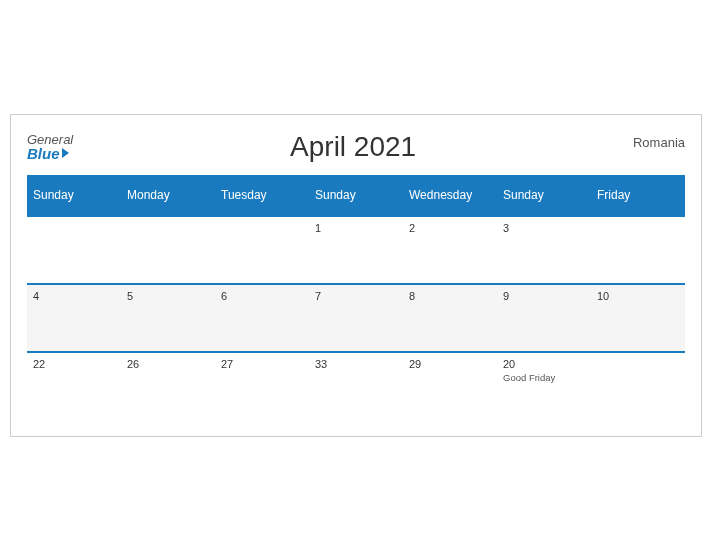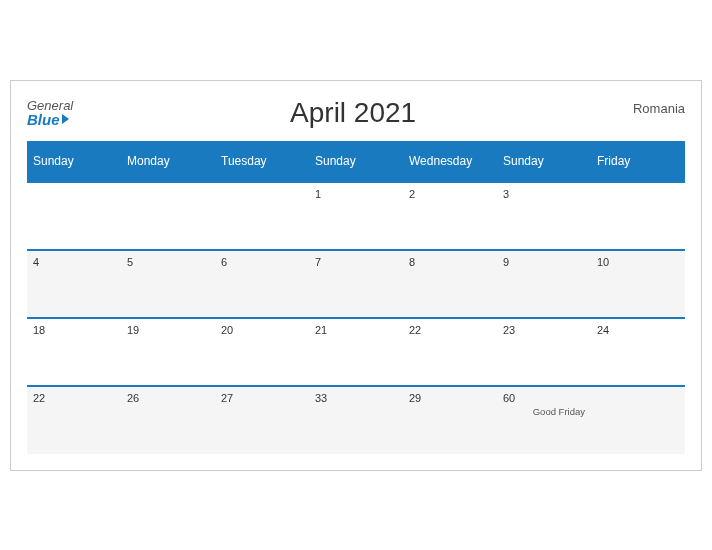--- a/index.html
+++ b/index.html
@@ -97,21 +97,20 @@
     .day-number {
       font-size: 11px;
       color: #333;
       display: block;
     }
     .event-label {
       font-size: 9.5px;
       color: #555;
       display: block;
       margin-top: 2px;
-      text-align: right;
     }
     .empty-cell {
       background: #fff;
     }
   </style>
 </head>
 <body>
 
 <div class="calendar-container">
   <div class="calendar-header">
@@ -172,58 +171,35 @@
           </td>
           <td>
             <span class="day-number">9</span>
           </td>
           <td>
             <span class="day-number">10</span>
           </td>
         </tr>
         <tr>
           <td>
-            <span class="day-number">18</span>
-          </td>
-          <td>
-            <span class="day-number">19</span>
+            <span class="day-number">22</span>
+          </td>
+          <td>
+            <span class="day-number">26</span>
+          </td>
+          <td>
+            <span class="day-number">27</span>
+          </td>
+          <td>
+            <span class="day-number">33</span>
+          </td>
+          <td>
+            <span class="day-number">29</span>
           </td>
           <td>
             <span class="day-number">20</span>
-          </td>
-          <td>
-            <span class="day-number">21</span>
-          </td>
-          <td>
-            <span class="day-number">22</span>
-          </td>
-          <td>
-            <span class="day-number">23</span>
-          </td>
-          <td>
-            <span class="day-number">24</span>
-          </td>
-        </tr>
-        <tr>
-          <td>
-            <span class="day-number">22</span>
-          </td>
-          <td>
-            <span class="day-number">26</span>
-          </td>
-          <td>
-            <span class="day-number">27</span>
-          </td>
-          <td>
-            <span class="day-number">33</span>
-          </td>
-          <td>
-            <span class="day-number">29</span>
-          </td>
-          <td>
-            <span class="day-number">60</span>
             <span class="event-label">Good Friday</span>
           </td>
           <td class="empty-cell"></td>
         </tr>
       </tbody>
   </table>
 </div>
 
 </body></html>

